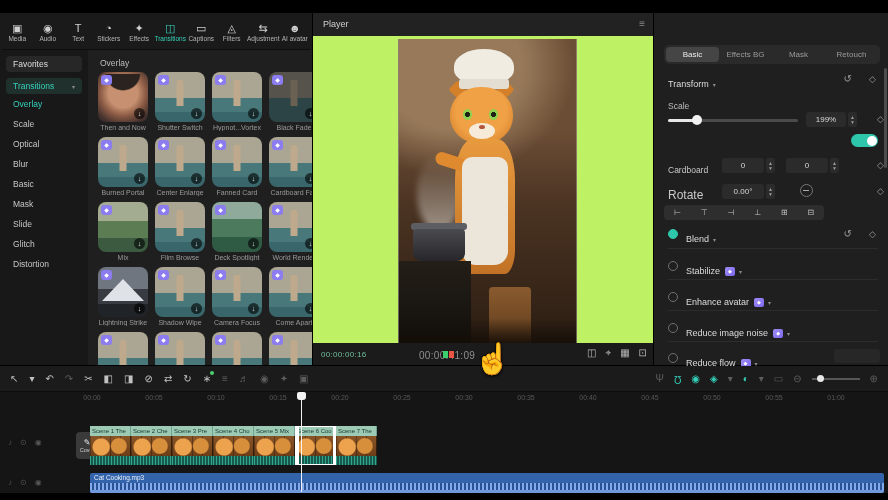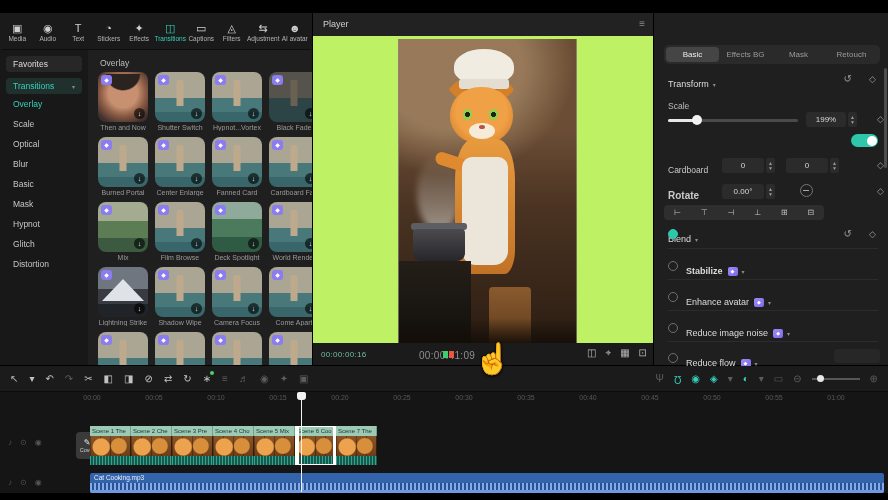--- a/index.html
+++ b/index.html
@@ -198,21 +198,21 @@
       <span>Transitions</span>
       <span class="chev">▾</span>
     </div>
     <div id="side-list">
         <div class="side-item active">Overlay</div>
         <div class="side-item">Scale</div>
         <div class="side-item">Optical</div>
         <div class="side-item">Blur</div>
         <div class="side-item">Basic</div>
         <div class="side-item">Mask</div>
-        <div class="side-item">Hypnot</div>
+        <div class="side-item">Slide</div>
         <div class="side-item">Glitch</div>
         <div class="side-item">Distortion</div>
       </div>
   </div>
   <div id="library">
     <div id="library-header">Overlay</div>
     <div id="grid">
         <div class="cell">
           <div class="thumb t-face">
             <span class="vip">◆</span>
@@ -432,21 +432,21 @@
       <i>▼</i>
     </div>
   <div class="val-box" style="left:132px;top:145px;width:42px;">0</div>
   <div class="stepper" style="left:176px;top:145px;">
       <i>▲</i>
       <i>▼</i>
     </div>
   <span class="kf" style="right:4px;top:147px;">◇</span>
 
   <div class="rp-row" style="top:172px;">
-    <span class="sec-label" style="font-size:10px;color:#c9c9c9;font-weight:bold;">Rotate</span>
+    <span class="sec-label" style="font-size:12px;color:#c9c9c9;">Rotate</span>
   </div>
   <div class="val-box" style="left:68px;top:171px;width:42px;">0.00°</div>
   <div class="stepper" style="left:112px;top:171px;">
       <i>▲</i>
       <i>▼</i>
     </div>
   <div class="dial" style="left:146px;top:171px;"></div>
   <span class="kf" style="right:4px;top:173px;">◇</span>
 
   <div id="align-bar">
@@ -456,22 +456,22 @@
       <span class="align-icon">⊥</span>
       <span class="align-icon">⊞</span>
       <span class="align-icon">⊟</span>
     </div>
 
   <div id="rp-sections">
       <div class="divider" style="top: 235px;"></div>
       <div class="divider" style="top: 266px;"></div>
       <div class="divider" style="top: 297px;"></div>
       <div class="divider" style="top: 328px;"></div>
-      <div class="rp-row" style="top: 215px;"><span class="chk on" style="left: 0px; top: 1px; position: absolute;"></span><span class="sec-label" style="">Blend</span><span class="mini-chev">▾</span><span class="reset" style="right: 28px; top: 0px;">↺</span><span class="kf" style="right: 4px; top: 1px;">◇</span></div>
-      <div class="rp-row" style="top: 247px;"><span class="chk" style="left: 0px; top: 1px; position: absolute;"></span><span class="sec-label" style="margin-left: 18px; font-weight: bold;">Stabilize</span><span class="pro-badge">◆</span><span class="mini-chev">▾</span></div>
+      <div class="rp-row" style="top: 215px;"><span class="chk on" style="left: 0px; top: 1px; position: absolute;"></span><span class="sec-label" style="margin-left: 18px;">Blend</span><span class="mini-chev">▾</span><span class="reset" style="right: 28px; top: 0px;">↺</span><span class="kf" style="right: 4px; top: 1px;">◇</span></div>
+      <div class="rp-row" style="top: 247px;"><span class="chk" style="left: 0px; top: 1px; position: absolute;"></span><span class="sec-label" style="margin-left: 18px;">Stabilize</span><span class="pro-badge">◆</span><span class="mini-chev">▾</span></div>
       <div class="rp-row" style="top: 278px;"><span class="chk" style="left: 0px; top: 1px; position: absolute;"></span><span class="sec-label" style="margin-left: 18px;">Enhance avatar</span><span class="pro-badge">◆</span><span class="mini-chev">▾</span></div>
       <div class="rp-row" style="top: 309px;"><span class="chk" style="left: 0px; top: 1px; position: absolute;"></span><span class="sec-label" style="margin-left: 18px;">Reduce image noise</span><span class="pro-badge">◆</span><span class="mini-chev">▾</span></div>
       <div class="rp-row" style="top: 339px;"><span class="chk" style="left: 0px; top: 1px; position: absolute;"></span><span class="sec-label" style="margin-left: 18px;">Reduce flow</span><span class="pro-badge">◆</span><span class="mini-chev">▾</span></div>
     </div>
   <div id="optical-side-btn"></div>
   <div id="rp-scrollbar"></div>
 </div>
 
 <div id="timeline">
   <div id="tl-toolbar">

